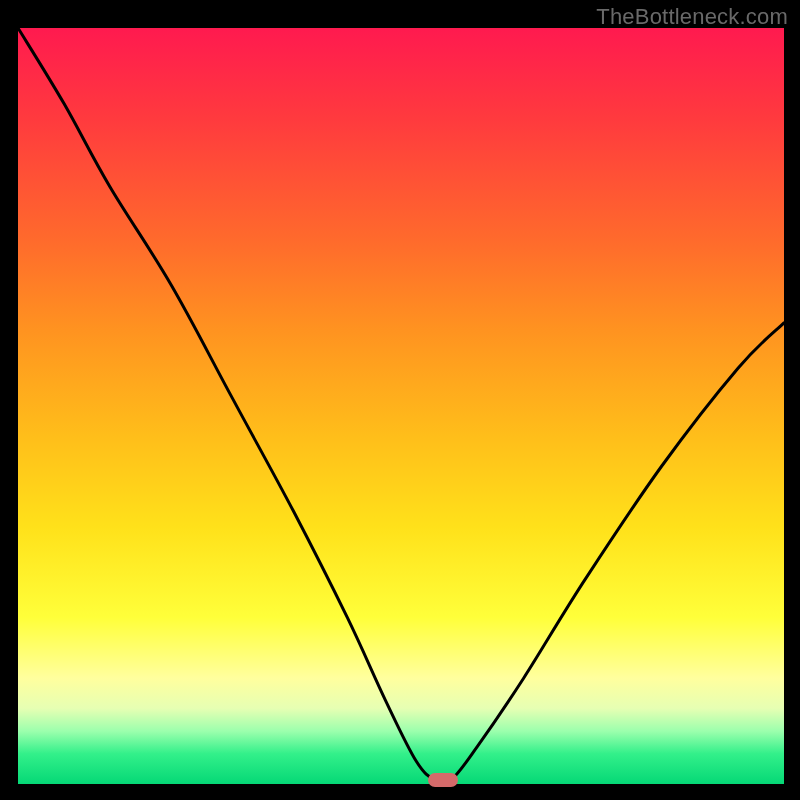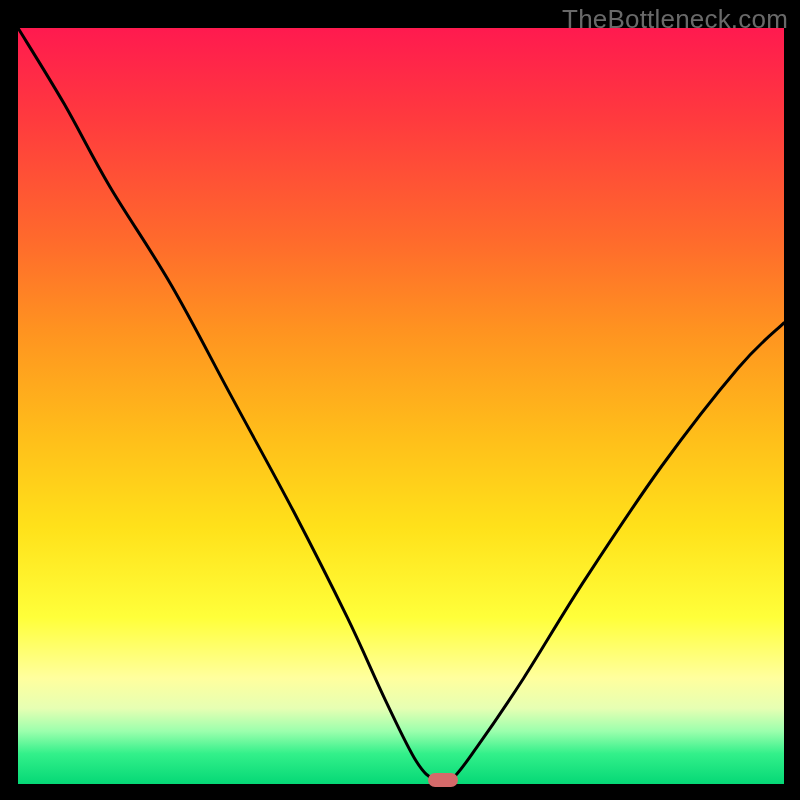--- a/index.html
+++ b/index.html
@@ -15,21 +15,21 @@
     position: relative;
     width: 800px;
     height: 800px;
     background: #000;
   }
   .watermark {
     position: absolute;
     top: 4px;
     right: 12px;
     color: #696969;
-    font-size: 26px;
+    font-size: 22px;
     font-weight: 500;
     letter-spacing: 0.2px;
     z-index: 10;
   }
   .plot-area {
     position: absolute;
     left: 18px;
     top: 28px;
     width: 766px;
     height: 756px;

